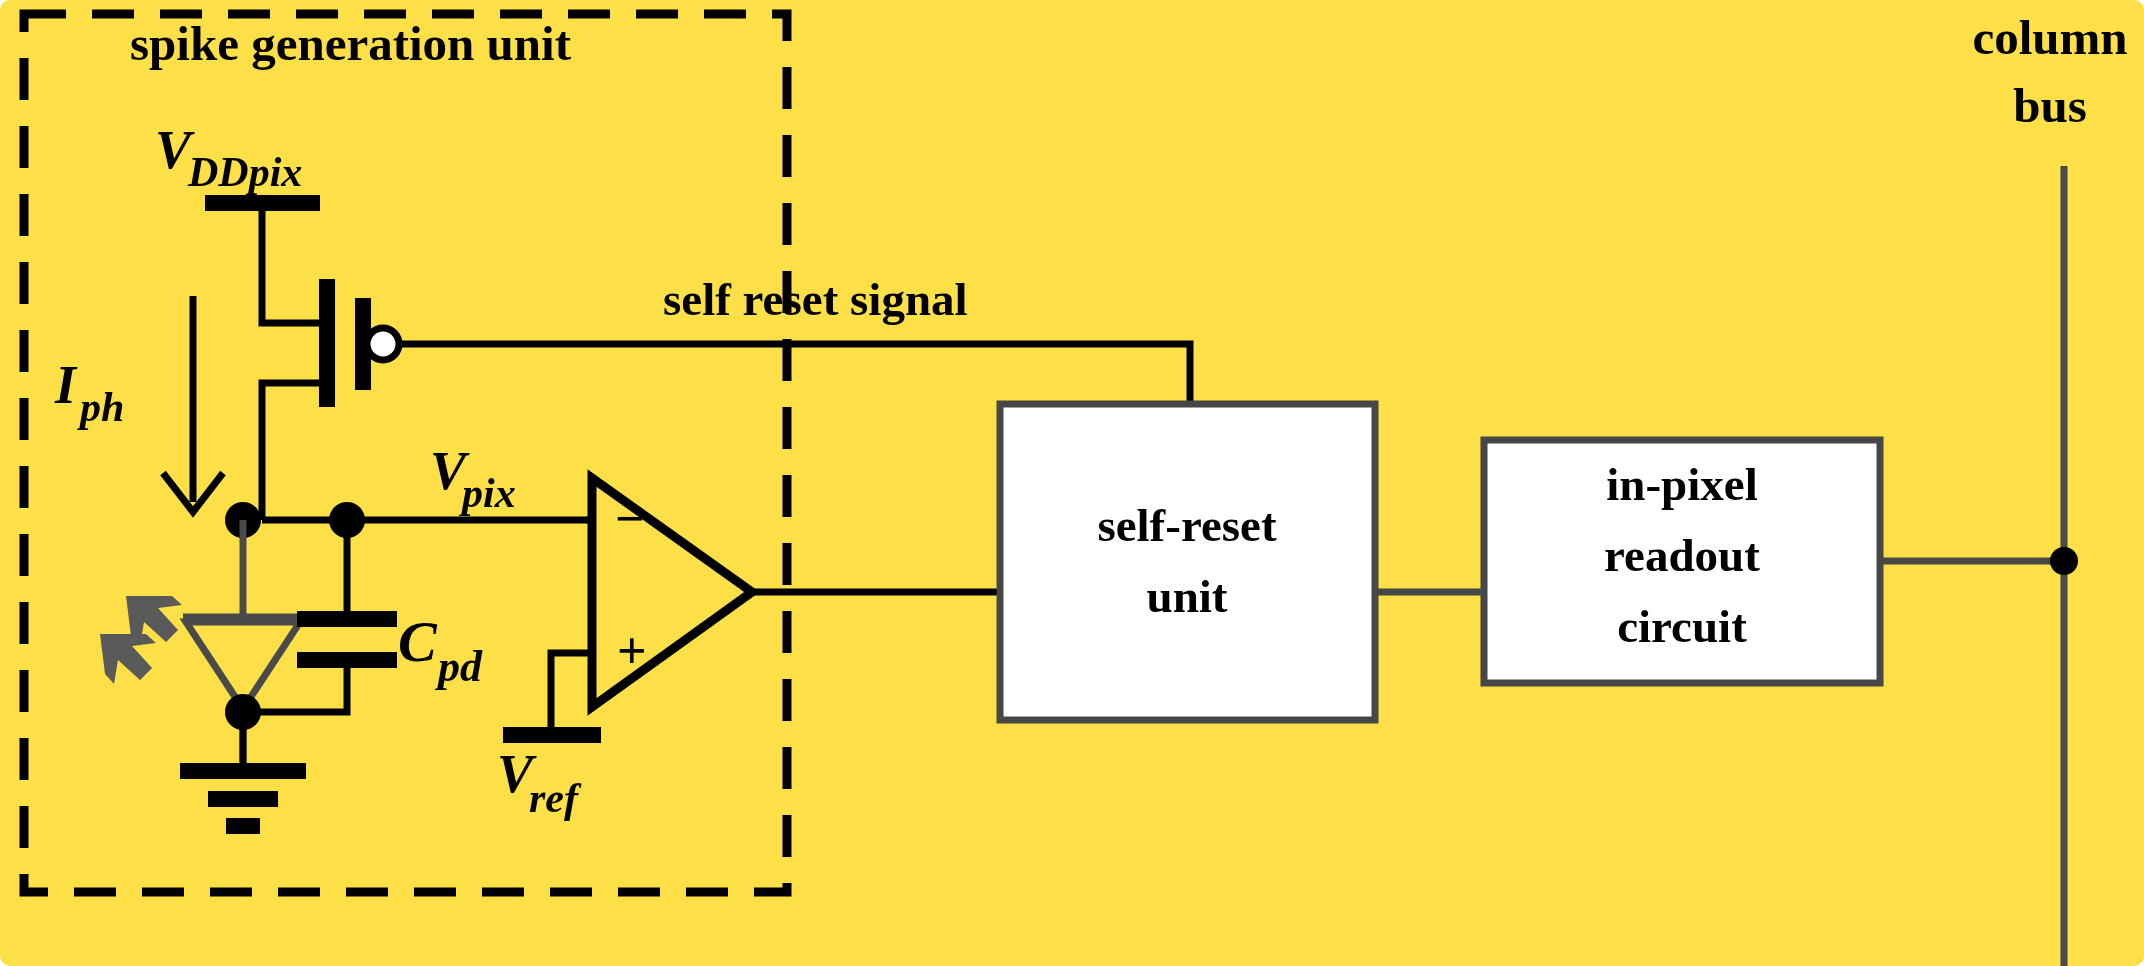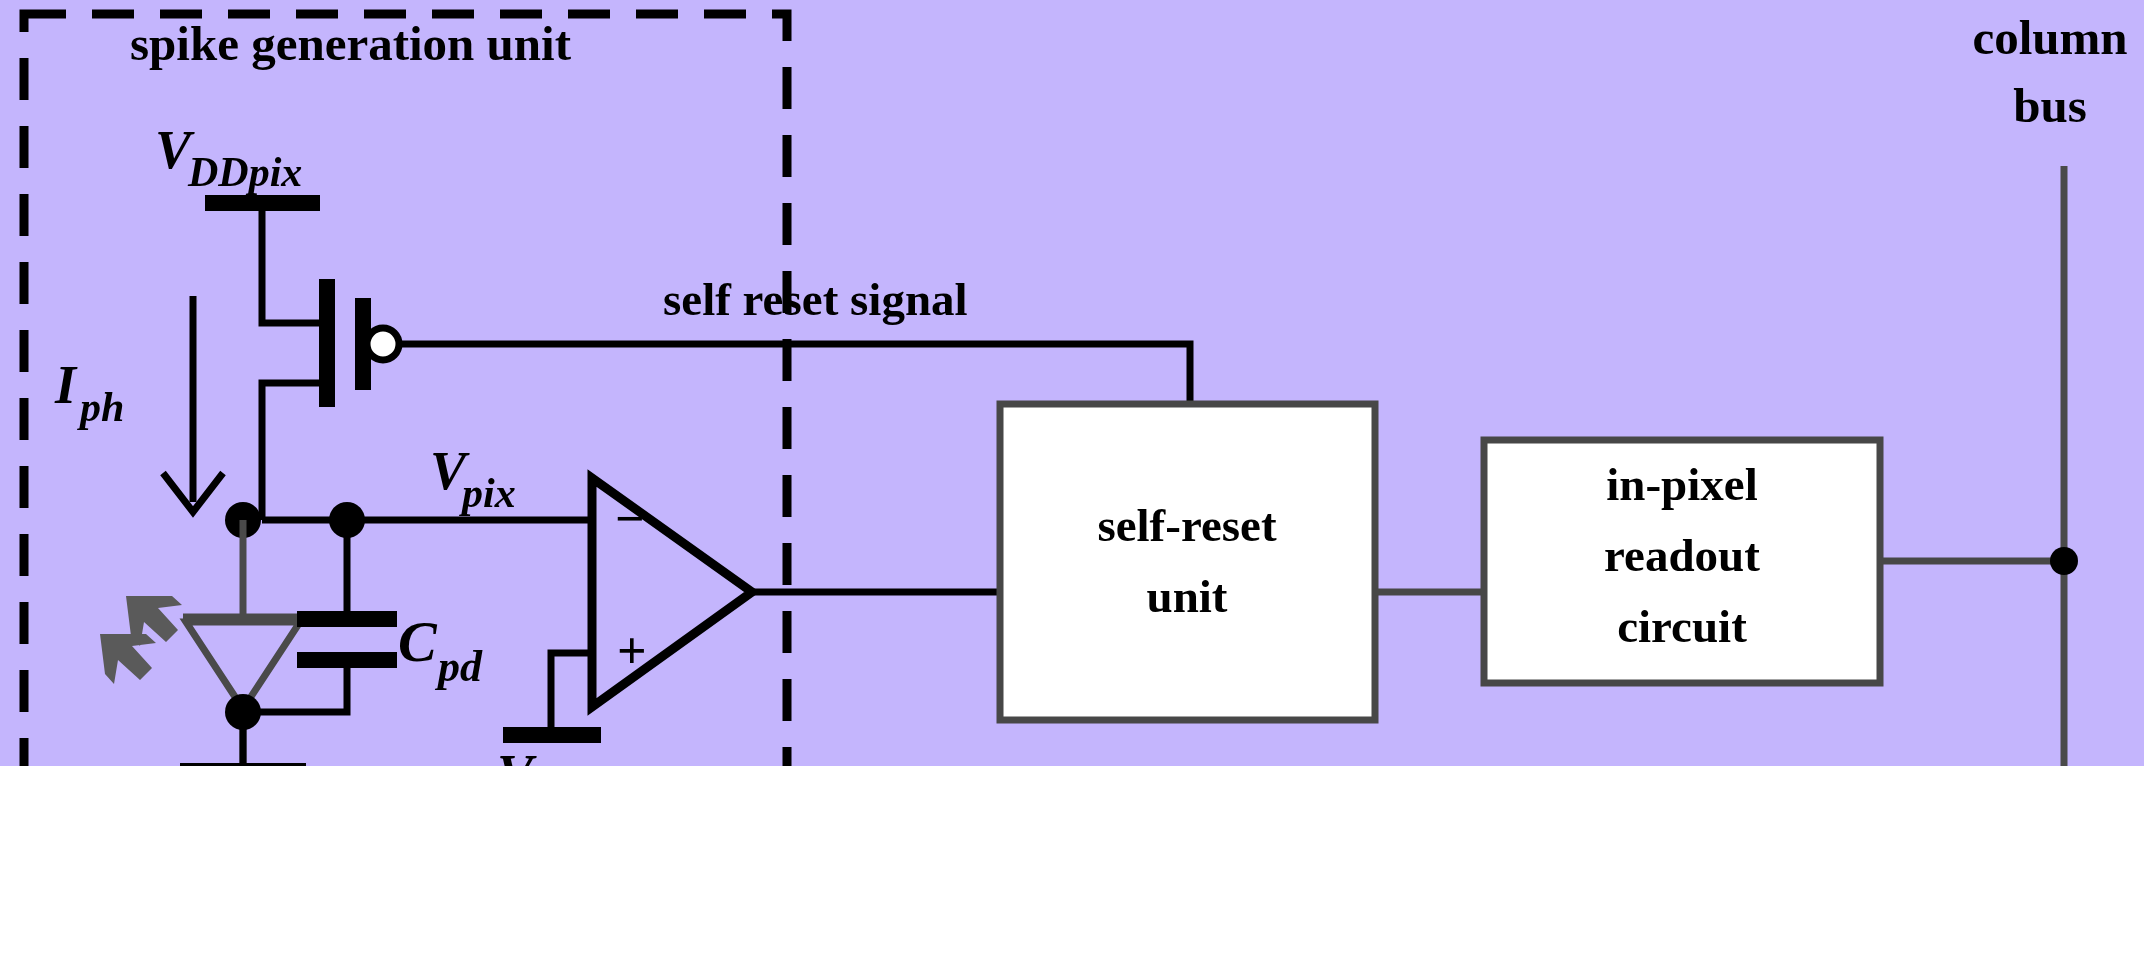--- a/index.html
+++ b/index.html
@@ -3,23 +3,24 @@
 <meta charset="utf-8">
 <style>
   html, body {
     margin: 0;
     padding: 0;
     background: #ffffff;
   }
   #canvas {
     position: relative;
     width: 2144px;
-    height: 766px;
-    background: #c4b5fd;
+    height: 966px;
+    background: #fde047;
     overflow: hidden;
+    border-radius: 10px;
   }
   svg#schematic {
     position: absolute;
     left: 0;
     top: 0;
     width: 2144px;
     height: 966px;
   }
   .lbl {
     font-family: "Liberation Serif", "DejaVu Serif", serif;

